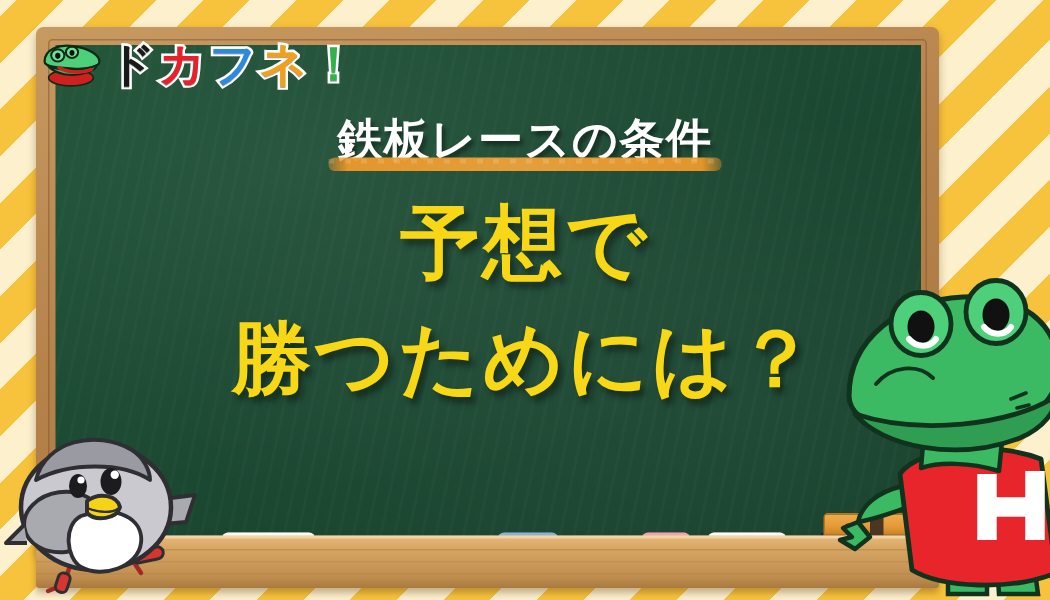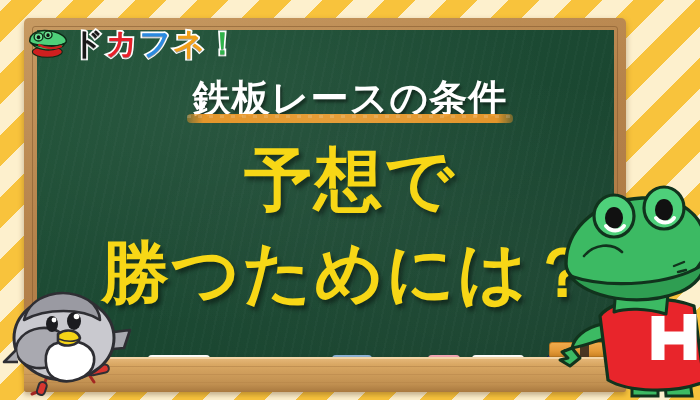--- a/index.html
+++ b/index.html
@@ -74,40 +74,40 @@
   .lc2{ color:#2b8ae0; }
   .lc3{ color:#f2a019; }
   .lc4{ color:#2fb34a; }
 
   
   #headline{
     position:absolute; left:0; right:0; top:78px; text-align:center; z-index:6;
   }
   #subtitle-wrap{ position:relative; display:inline-block; padding:0 10px; }
   #subtitle{
-    font-size:38px; font-weight:900; color:#ffffff;
+    font-size:30px; font-weight:900; color:#ffffff;
     font-family:"DejaVu Sans","Liberation Sans",sans-serif;
     letter-spacing:1px; line-height:1.08;
     text-shadow:2px 3px 3px rgba(0,0,0,.45);
   }
   #subtitle-underline{
     position:absolute; left:4px; right:4px; bottom:-4px; height:9px;
     background:linear-gradient(90deg,
       rgba(238,150,40,.45) 0%, #ef9a2b 5%, #f0a33a 50%, #ee9a2b 95%, rgba(238,150,40,.4) 100%);
     border-radius:4px;
     filter:blur(.4px);
     opacity:.95;
   }
   #subtitle-underline::after{
     content:""; position:absolute; left:0; right:0; top:1px; height:3px;
     background:repeating-linear-gradient(90deg, rgba(255,255,255,.16) 0 4px, rgba(0,0,0,0) 4px 11px);
   }
 
   .main-line{
-    font-size:68px; font-weight:900; color:#f7d716;
+    font-size:53px; font-weight:900; color:#f7d716;
     font-family:"DejaVu Sans","Liberation Sans",sans-serif;
     letter-spacing:2px; line-height:1.1;
     text-shadow:3px 4px 4px rgba(0,0,0,.42);
   }
   #main-line-1{ margin-top:24px; }
   #main-line-2{ margin-top:18px; }
 
   
   #ledge{
     position:absolute; left:24px; bottom:8px; width:602px; height:35px;

